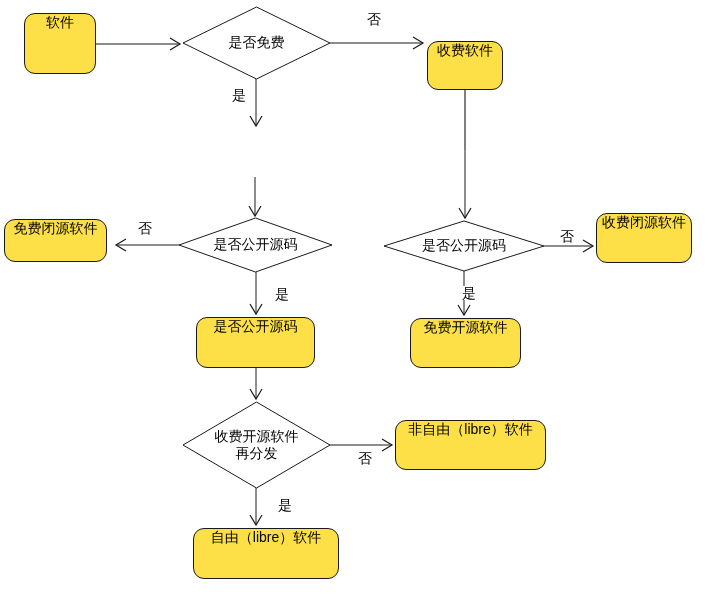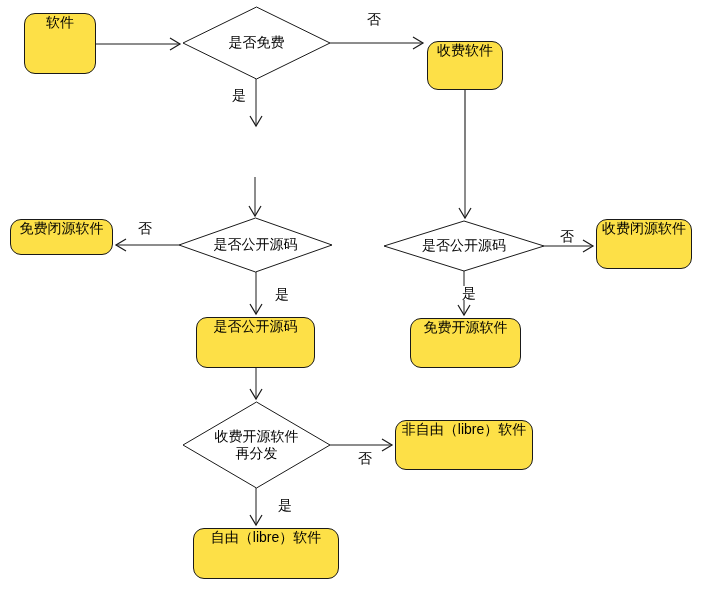--- a/index.html
+++ b/index.html
@@ -52,25 +52,25 @@
     position: absolute;
     font-size: 14px;
     line-height: 1;
     background: #ffffff;
     padding: 0 1px;
   }
   
   .n-software    { left: 24px;  top: 13px;  width: 72px;  height: 61px; }
   .n-paid        { left: 427px; top: 17px;  width: 76px;  height: 49px; margin-top: 24px; }
   .n-gratis      { left: 178px; top: 129px; width: 154px; height: 48px; }
-  .n-free-closed { left: 10px;  top: 219px; width: 103px; height: 36px; }
+  .n-free-closed { left: 4px;  top: 219px; width: 103px; height: 43px; }
   .n-free-open   { left: 196px; top: 317px; width: 119px; height: 51px; }
-  .n-paid-closed { left: 596px; top: 219px; width: 96px;  height: 50px; }
+  .n-paid-closed { left: 596px; top: 213px; width: 96px;  height: 50px; }
   .n-paid-open   { left: 410px; top: 318px; width: 111px; height: 50px; }
-  .n-non-libre   { left: 395px; top: 420px; width: 138px; height: 50px; }
+  .n-non-libre   { left: 395px; top: 420px; width: 151px; height: 50px; }
   .n-libre       { left: 182px; top: 528px; width: 146px; height: 51px; margin-left: 11px; }
   
   .d-isfree      { left: 183px; top: 7px;   width: 147px; height: 72px; }
   .d-isopen-free { left: 179px; top: 218px; width: 153px; height: 54px; }
   .d-isopen-paid { left: 384px; top: 221px; width: 160px; height: 50px; }
   .d-allowmod    { left: 183px; top: 402px; width: 147px; height: 86px; }
   
   .l-no1  { left: 366px; top: 12px;  }
   .l-yes1 { left: 231px; top: 88px;  }
   .l-no2  { left: 137px; top: 221px; }

